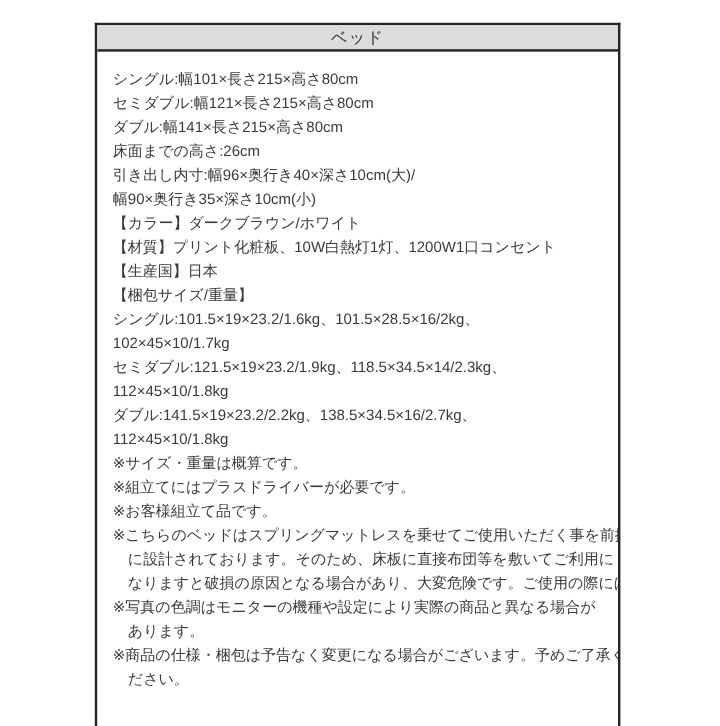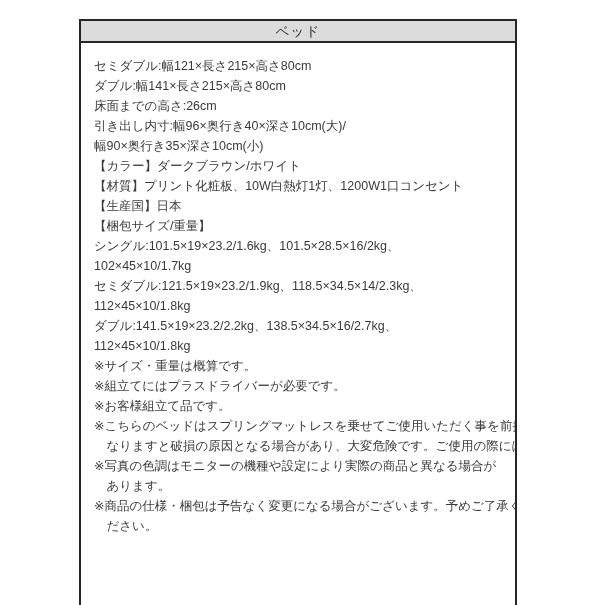--- a/index.html
+++ b/index.html
@@ -56,39 +56,41 @@
 </style>
 </head>
 <body>
 
 <div class="page">
   <section class="spec-panel">
     <header class="panel-header">
       <span>ベッド</span>
     </header>
     <div class="panel-body">
+        <div class="line">シングル:幅101×長さ215×高さ80cm</div>
         <div class="line">セミダブル:幅121×長さ215×高さ80cm</div>
         <div class="line">ダブル:幅141×長さ215×高さ80cm</div>
         <div class="line">床面までの高さ:26cm</div>
         <div class="line">引き出し内寸:幅96×奥行き40×深さ10cm(大)/</div>
         <div class="line">幅90×奥行き35×深さ10cm(小)</div>
         <div class="line">【カラー】ダークブラウン/ホワイト</div>
         <div class="line">【材質】プリント化粧板、10W白熱灯1灯、1200W1口コンセント</div>
         <div class="line">【生産国】日本</div>
         <div class="line">【梱包サイズ/重量】</div>
         <div class="line">シングル:101.5×19×23.2/1.6kg、101.5×28.5×16/2kg、</div>
         <div class="line">102×45×10/1.7kg</div>
         <div class="line">セミダブル:121.5×19×23.2/1.9kg、118.5×34.5×14/2.3kg、</div>
         <div class="line">112×45×10/1.8kg</div>
         <div class="line">ダブル:141.5×19×23.2/2.2kg、138.5×34.5×16/2.7kg、</div>
         <div class="line">112×45×10/1.8kg</div>
         <div class="line">※サイズ・重量は概算です。</div>
         <div class="line">※組立てにはプラスドライバーが必要です。</div>
         <div class="line">※お客様組立て品です。</div>
         <div class="line">※こちらのベッドはスプリングマットレスを乗せてご使用いただく事を前提</div>
+        <div class="line indent">に設計されております。そのため、床板に直接布団等を敷いてご利用に</div>
         <div class="line indent">なりますと破損の原因となる場合があり、大変危険です。ご使用の際には</div>
         <div class="line">※写真の色調はモニターの機種や設定により実際の商品と異なる場合が</div>
         <div class="line indent">あります。</div>
         <div class="line">※商品の仕様・梱包は予告なく変更になる場合がございます。予めご了承く</div>
         <div class="line indent">ださい。</div>
       </div>
   </section>
 </div>
 
 </body></html>

